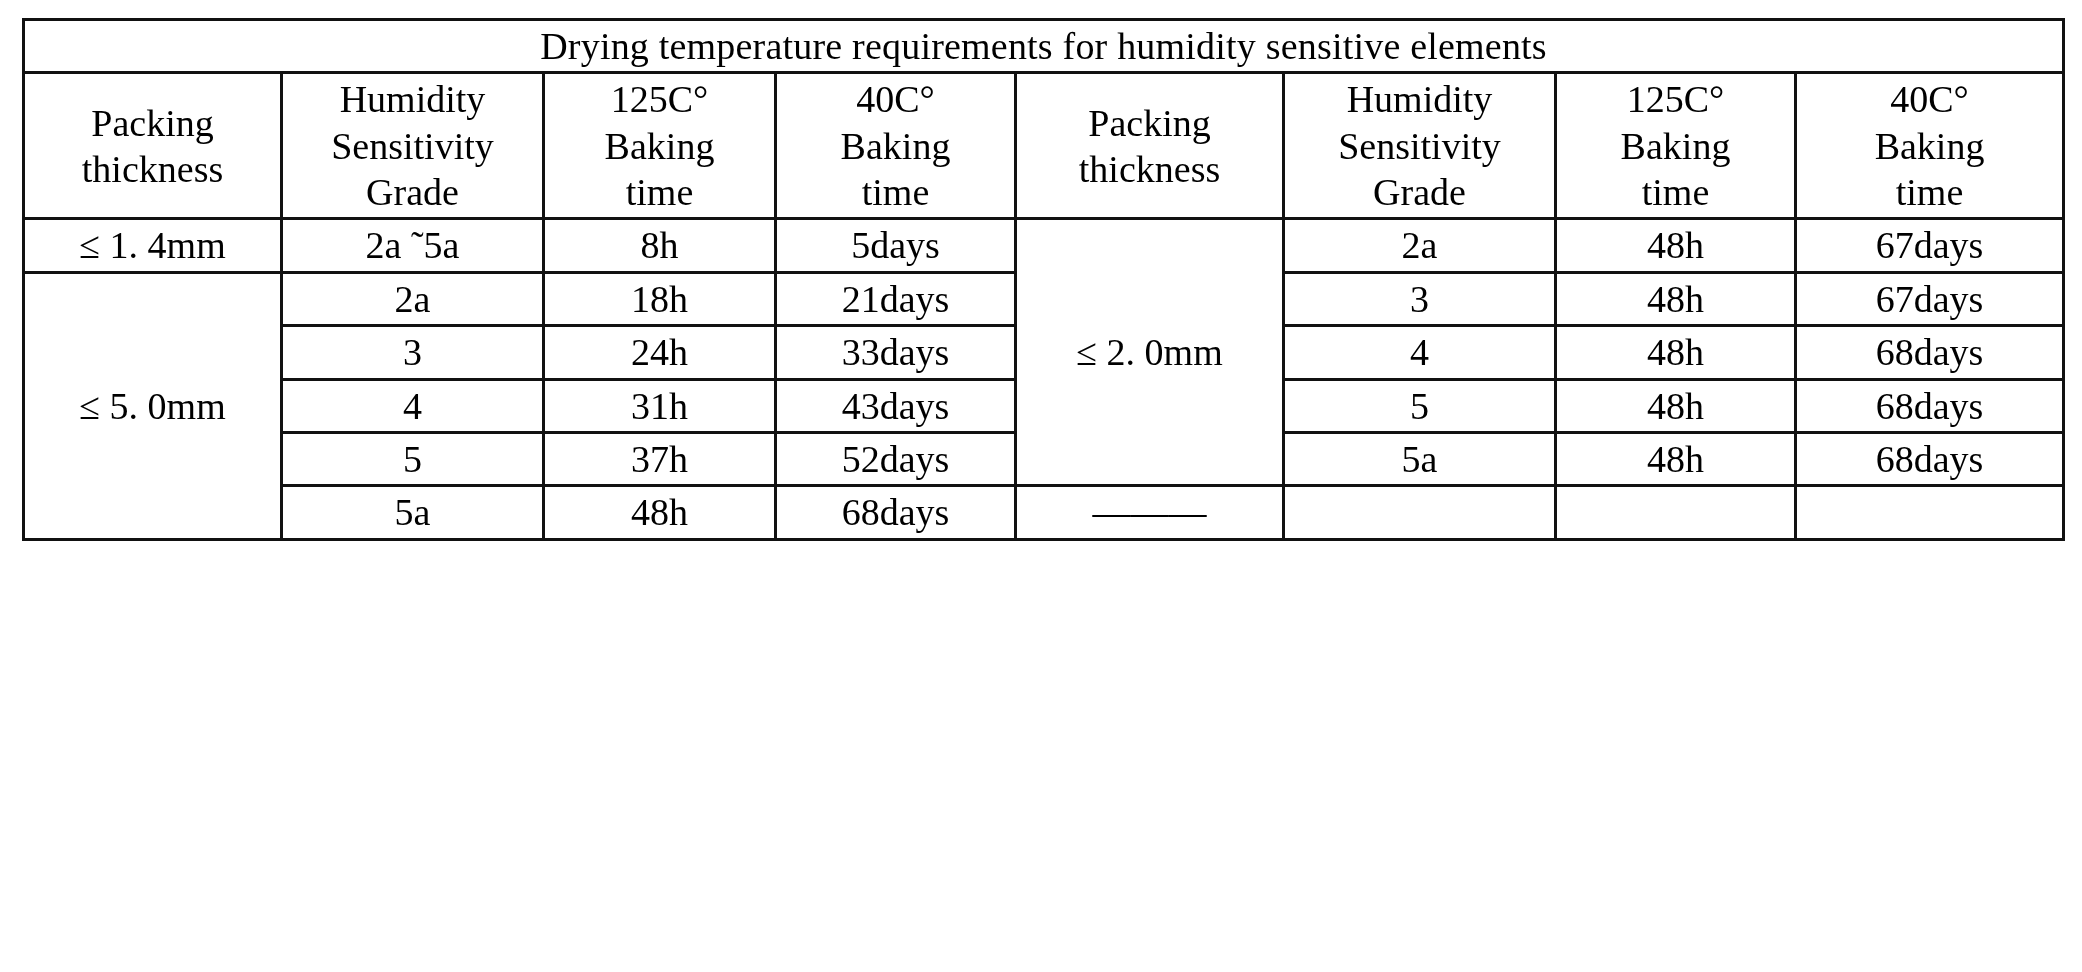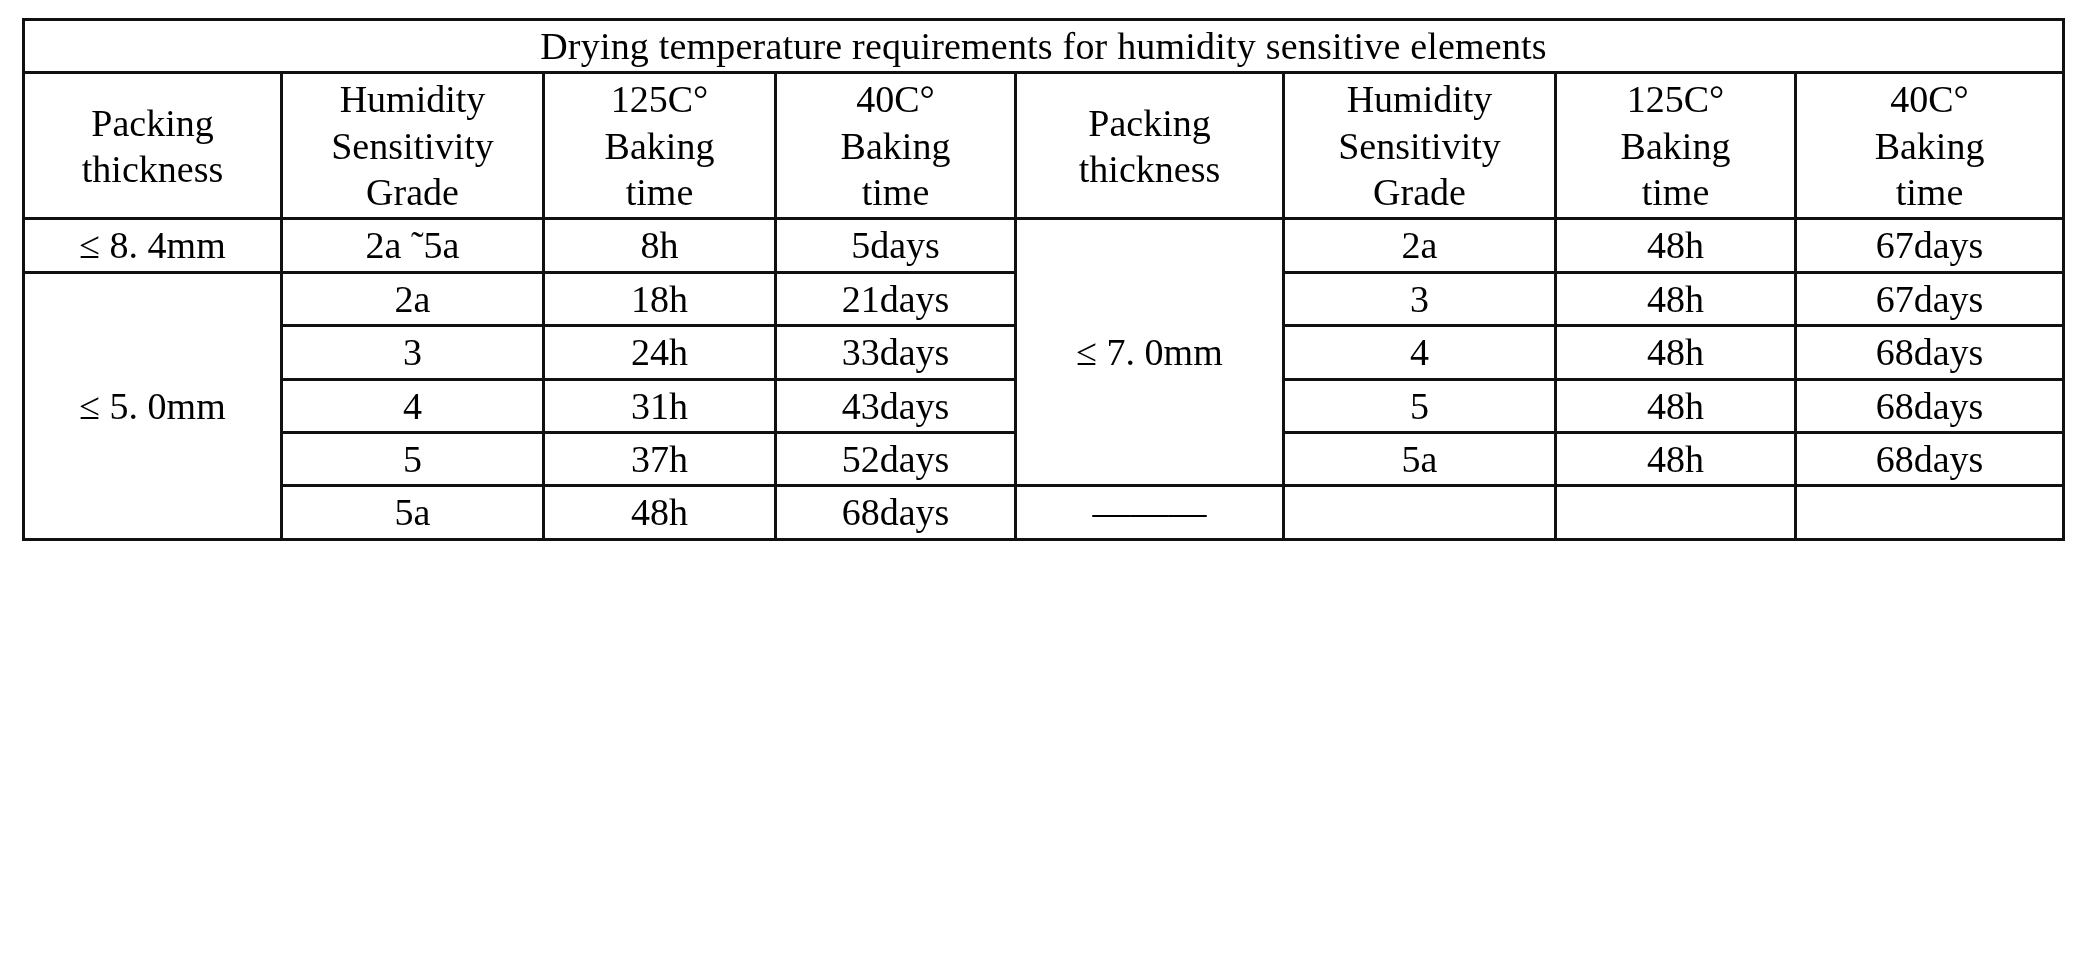--- a/index.html
+++ b/index.html
@@ -122,25 +122,25 @@
           <span class="head-line">time</span>
         </td>
         <td class="head-cell">
           <span class="head-line">40C°</span>
           <span class="head-line">Baking</span>
           <span class="head-line">time</span>
         </td>
       </tr>
 
       <tr>
-        <td>≤ 8. 4mm</td>
+        <td>≤ 1. 4mm</td>
         <td>2a ˜5a</td>
         <td>8h</td>
         <td>5days</td>
-        <td rowspan="5">≤ 7. 0mm</td>
+        <td rowspan="5">≤ 2. 0mm</td>
         <td>2a</td>
         <td>48h</td>
         <td>67days</td>
       </tr>
 
       <tr>
         <td rowspan="5">≤ 5. 0mm</td>
         <td>2a</td>
         <td>18h</td>
         <td>21days</td>

